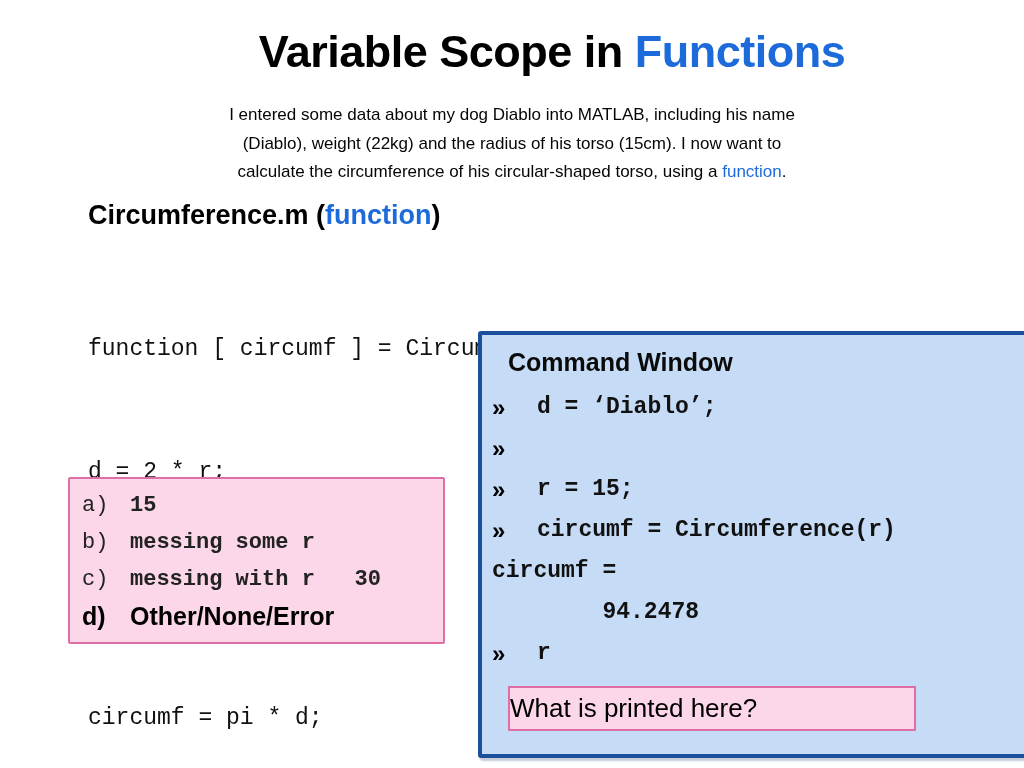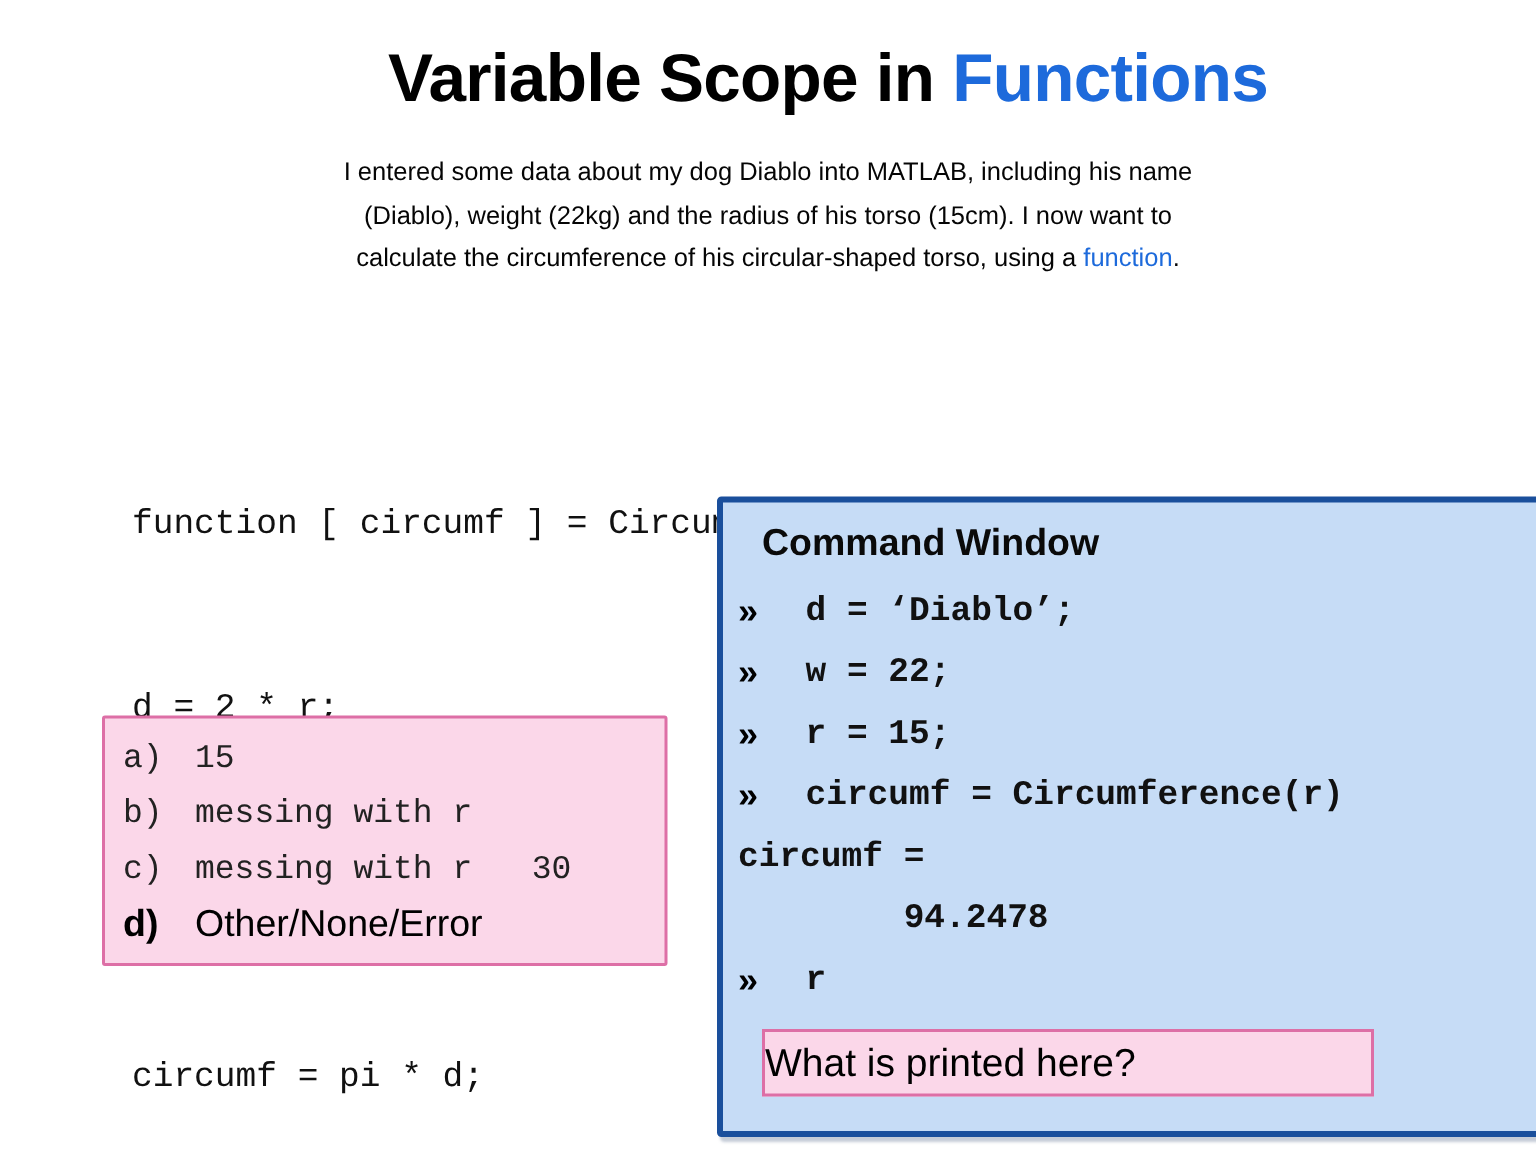--- a/index.html
+++ b/index.html
@@ -35,21 +35,21 @@
     box-sizing:border-box;padding:8px 0 0 12px;
   }
   .quiz-row{display:flex;align-items:center;height:37px;}
   .quiz-row.mono{
     font-family:"Liberation Mono","DejaVu Sans Mono",monospace;
     font-size:22px;color:#222;
   }
   .quiz-row.sans{font-size:25px;color:#000;}
   .opt-label{display:inline-block;width:48px;flex:0 0 48px;}
   .quiz-row.sans .opt-label{font-weight:bold;}
-  .opt-text{white-space:pre;}
+  .opt-text{white-space:pre;font-weight:bold;}
   
   .cw-box{
     position:absolute;left:478px;top:331px;width:599px;height:427px;
     background:#c6dcf6;border:4px solid #1a4f9c;border-radius:3px;
     box-sizing:border-box;box-shadow:2px 3px 2px rgba(90,110,140,0.35);
   }
   .cw-title{margin:13px 0 0 26px;font-size:25px;font-weight:bold;color:#0a0a0a;}
   .cw-lines{position:absolute;left:10px;top:52px;right:6px;line-height:41px;}
   .cw-line{height:41px;display:flex;align-items:center;}
   .cw-prompt{
@@ -80,37 +80,40 @@
     <span>Variable Scope in </span><span class="blue">Functions</span>
   </div>
 
   <div class="intro">
     <div>I entered some data about my dog Diablo into MATLAB, including his name</div>
     <div>(Diablo), weight (22kg) and the radius of his torso (15cm). I now want to</div>
     <div><span>calculate the circumference of his circular-shaped torso, using a </span><span class="blue">function</span><span>.</span>
     </div>
   </div>
 
+  <div class="file-heading">
+    <span>Circumference.m (</span><span class="blue">function</span><span>)</span>
+  </div>
 
   <div class="code">
     <div class="code-line">function [ circumf ] = Circumference( r )</div>
     <div class="code-line">d = 2 * r;</div>
     <div class="code-line">r = ‘messing with r’;</div>
     <div class="code-line">circumf = pi * d;</div>
     
   </div>
 
   <div class="quiz-box">
     <div class="quiz-row mono">
       <span class="opt-label">a)</span>
         <span class="opt-text">15</span>
     </div>
     <div class="quiz-row mono">
       <span class="opt-label">b)</span>
-        <span class="opt-text">messing with r</span>
+        <span class="opt-text">messing some r</span>
     </div>
     <div class="quiz-row mono">
       <span class="opt-label">c)</span>
         <span class="opt-text">messing with r   30</span>
     </div>
     <div class="quiz-row sans">
       <span class="opt-label">d)</span>
         <span class="opt-text">Other/None/Error</span>
     </div>
   </div>
@@ -118,21 +121,20 @@
   <div class="cw-box">
     <div class="cw-title">Command Window</div>
 
     <div class="cw-lines">
       <div class="cw-line">
         <span class="cw-prompt">»</span>
           <span class="cw-text">d = ‘Diablo’;</span>
       </div>
       <div class="cw-line">
         <span class="cw-prompt">»</span>
-          <span class="cw-text">w = 22;</span>
       </div>
       <div class="cw-line">
         <span class="cw-prompt">»</span>
           <span class="cw-text">r = 15;</span>
       </div>
       <div class="cw-line">
         <span class="cw-prompt">»</span>
           <span class="cw-text">circumf = Circumference(r)</span>
       </div>
       <div class="cw-line">

